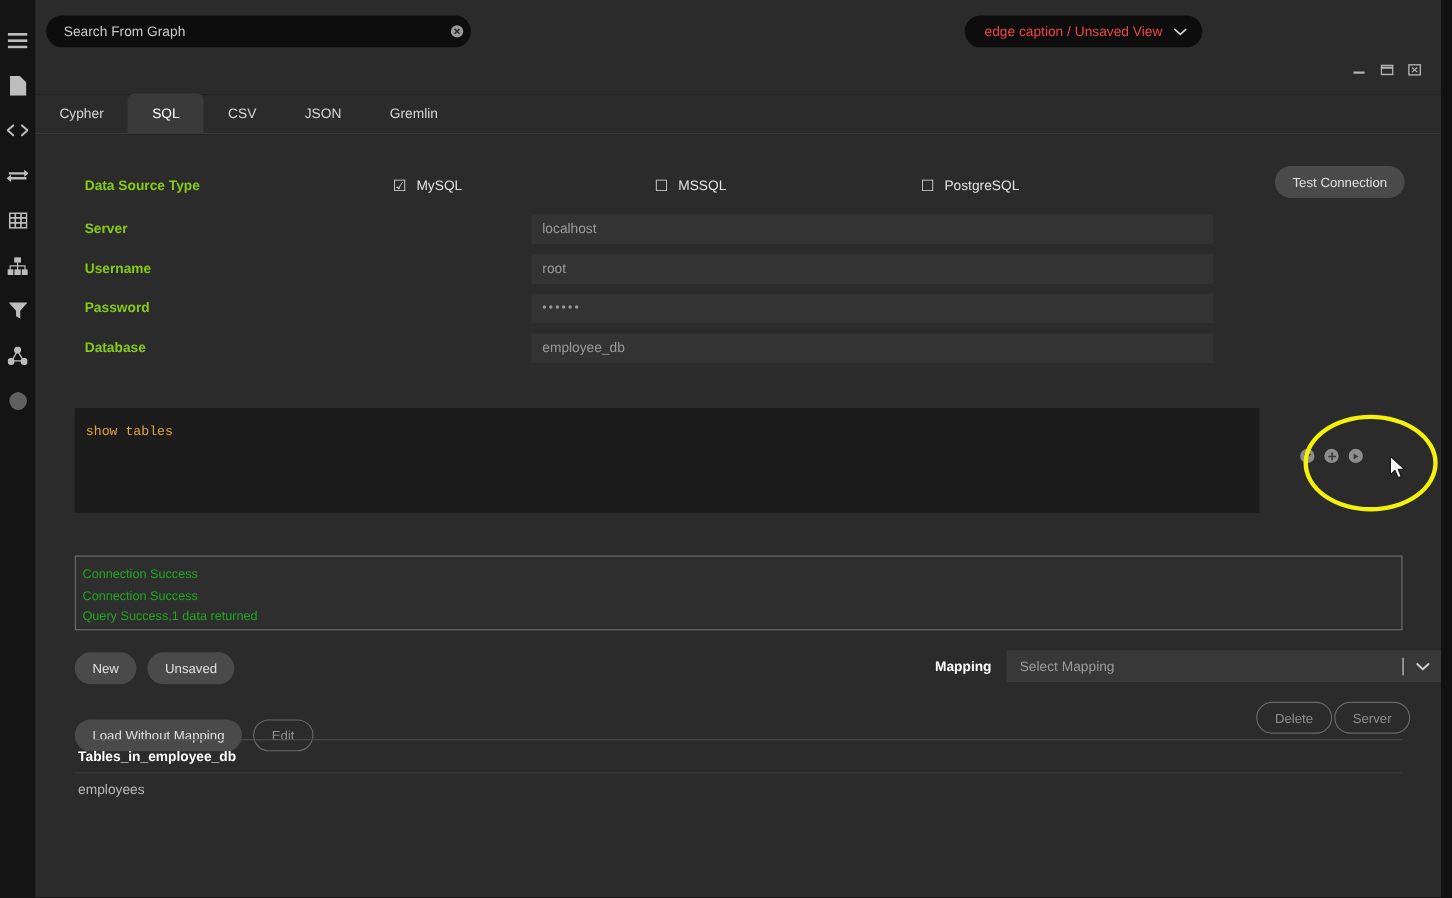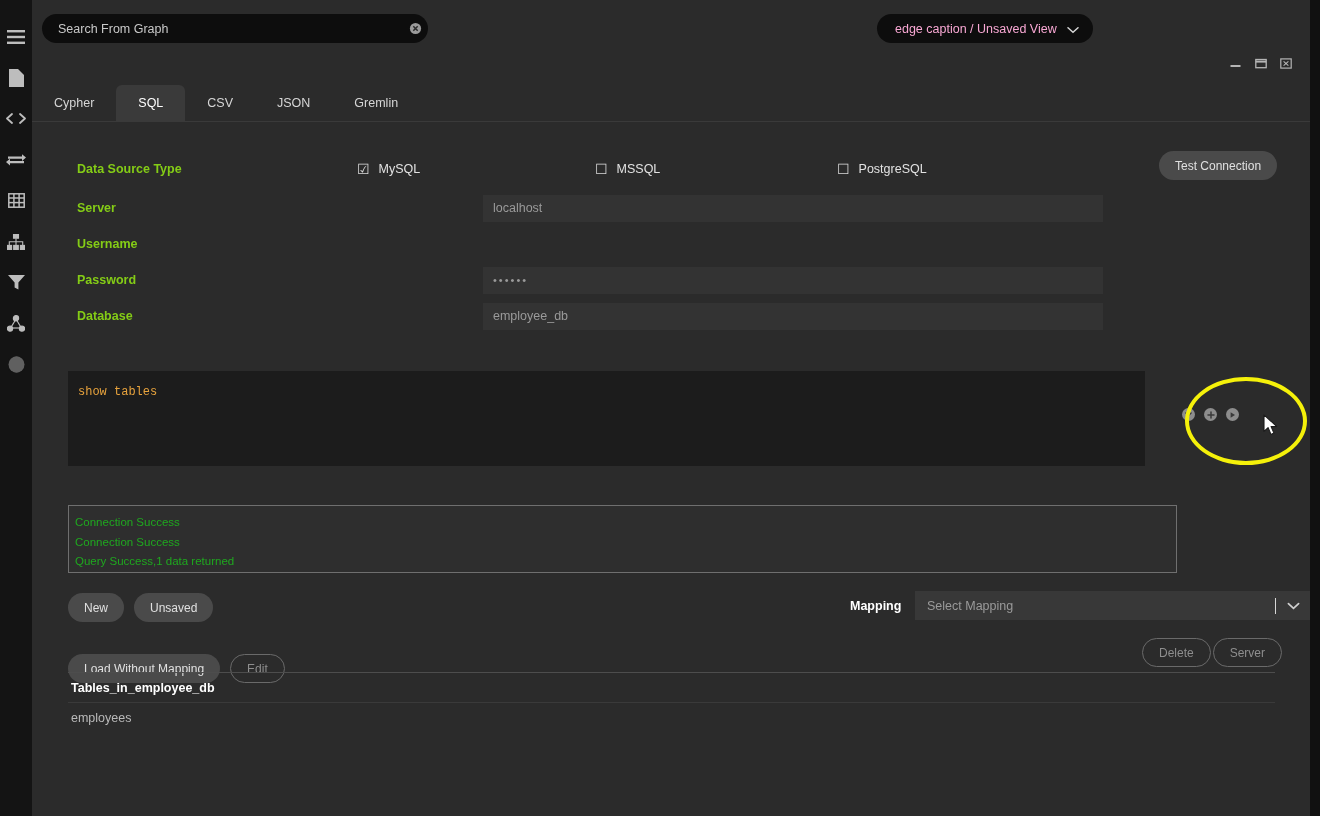--- a/index.html
+++ b/index.html
@@ -61,21 +61,21 @@
   .view-pill {
     position: absolute; left: 845px; top: 14px;
     height: 29px;
     background: #0d0d0d;
     border-radius: 15px;
     display: flex; align-items: center;
     padding: 0 14px 0 18px;
     gap: 10px;
     cursor: pointer;
   }
-  .view-pill-label { color: #f9a8d4; font-size: 12.5px; }
+  .view-pill-label { color: #ef4444; font-size: 12.5px; }
   .win-controls {
     position: absolute; right: 18px; top: 57px;
     display: flex; align-items: center; gap: 12px;
     color: #b5b5b5;
   }
   .win-btn { cursor: pointer; width: 13px; height: 13px;
              display:flex; align-items:center; justify-content:center; }
 
   
   .tabs {
@@ -197,21 +197,21 @@
     pointer-events: none;
   }
   .cursor {
     position: absolute; left: 1263px; top: 414px;
     pointer-events: none;
   }
 
   
   .console {
     position: absolute; left: 36px; top: 383px;
-    width: 1109px; height: 68px;
+    width: 1207px; height: 68px;
     background: #2e2e2e;
     border: 1px solid #6f6f6f;
     padding: 7px 6px 0 6px;
   }
   .console-line {
     color: #1fa81f;
     font-size: 11.5px;
     line-height: 19.5px;
   }
 
@@ -408,20 +408,21 @@
 
     <button class="btn-pill test-conn">Test Connection</button>
 
     <div class="form-row" style="top:72px;">
       <span class="form-label">Server</span>
       <input class="field" type="text" value="" placeholder="localhost" style="">
     </div>
 
     <div class="form-row" style="top:108px;">
       <span class="form-label">Username</span>
+      <input class="field" type="text" value="" placeholder="root" style="">
     </div>
 
     <div class="form-row" style="top:144px;">
       <span class="form-label">Password</span>
       <input class="field pw" type="text" value="" placeholder="••••••" style="">
     </div>
 
     <div class="form-row" style="top:180px;">
       <span class="form-label">Database</span>
       <input class="field" type="text" value="" placeholder="employee_db" style="">

